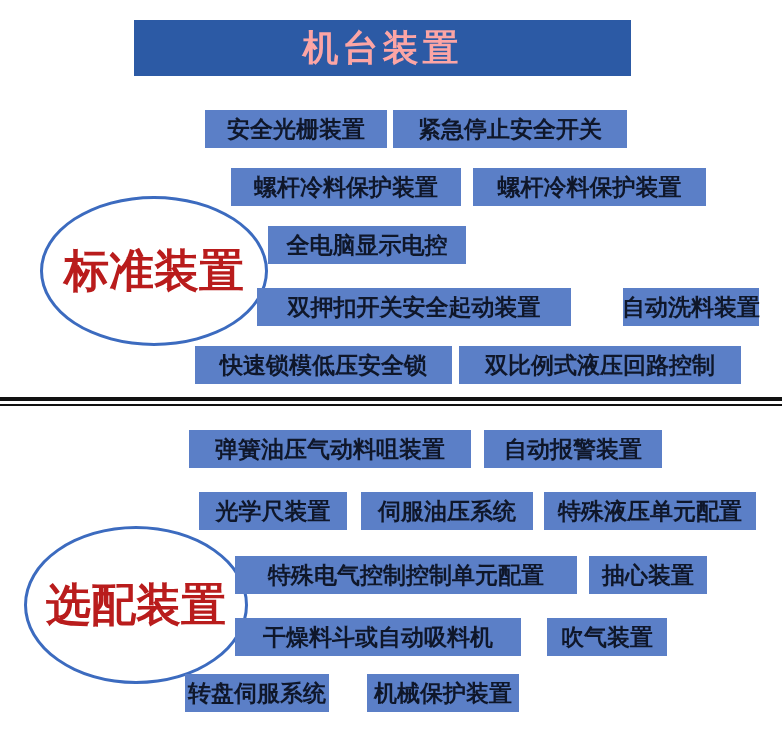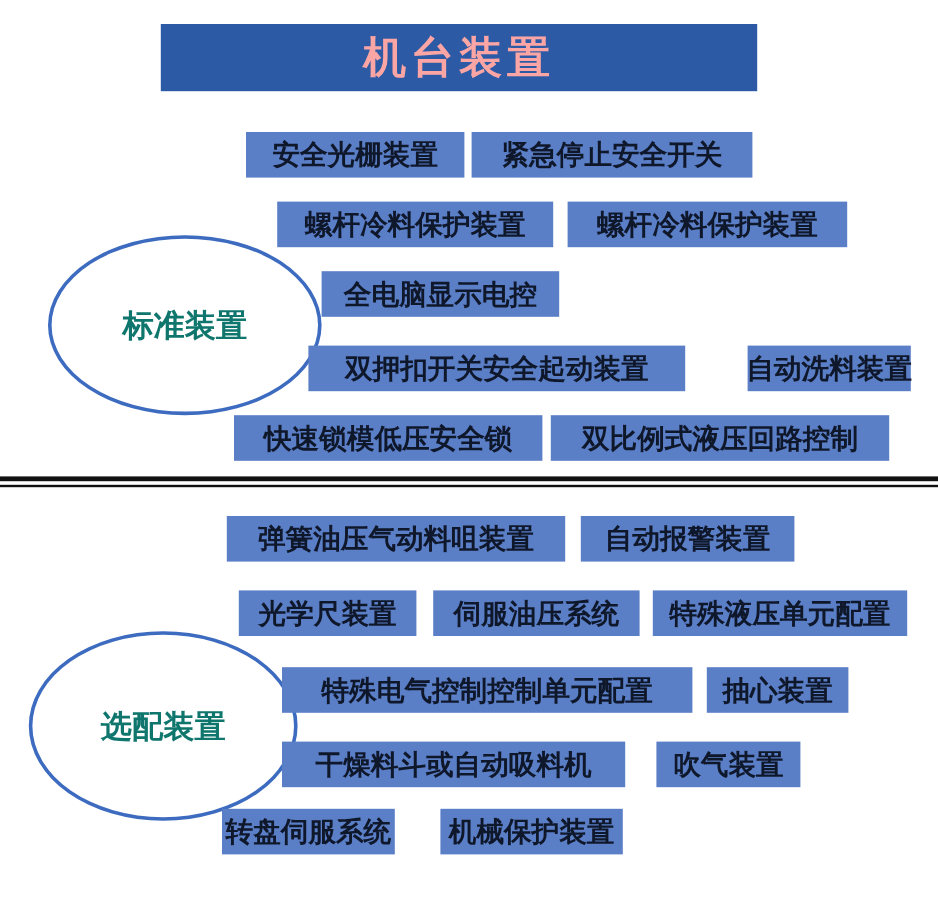--- a/index.html
+++ b/index.html
@@ -47,22 +47,22 @@
   .ellipse{
     position:absolute;
     background:#ffffff;
     border:3px solid var(--ellipse-border,#3c6bbf);
     border-radius:50%;
     display:flex;
     align-items:center;
     justify-content:center;
   }
   .ellipse span{
-    color:#0f766e;
-    font-size:26px;
+    color:#b91c1c;
+    font-size:45px;
     font-weight:bold;
     white-space:nowrap;
   }
   .ellipse-standard{ left:40px; top:196px; width:222px; height:144px; }
   .ellipse-optional{ left:24px; top:526px; width:218px; height:152px; }
   .divider{
     position:absolute;
     left:0; top:397px;
     width:782px; height:9px;
     border-top:4px solid var(--divider-color,#111);

